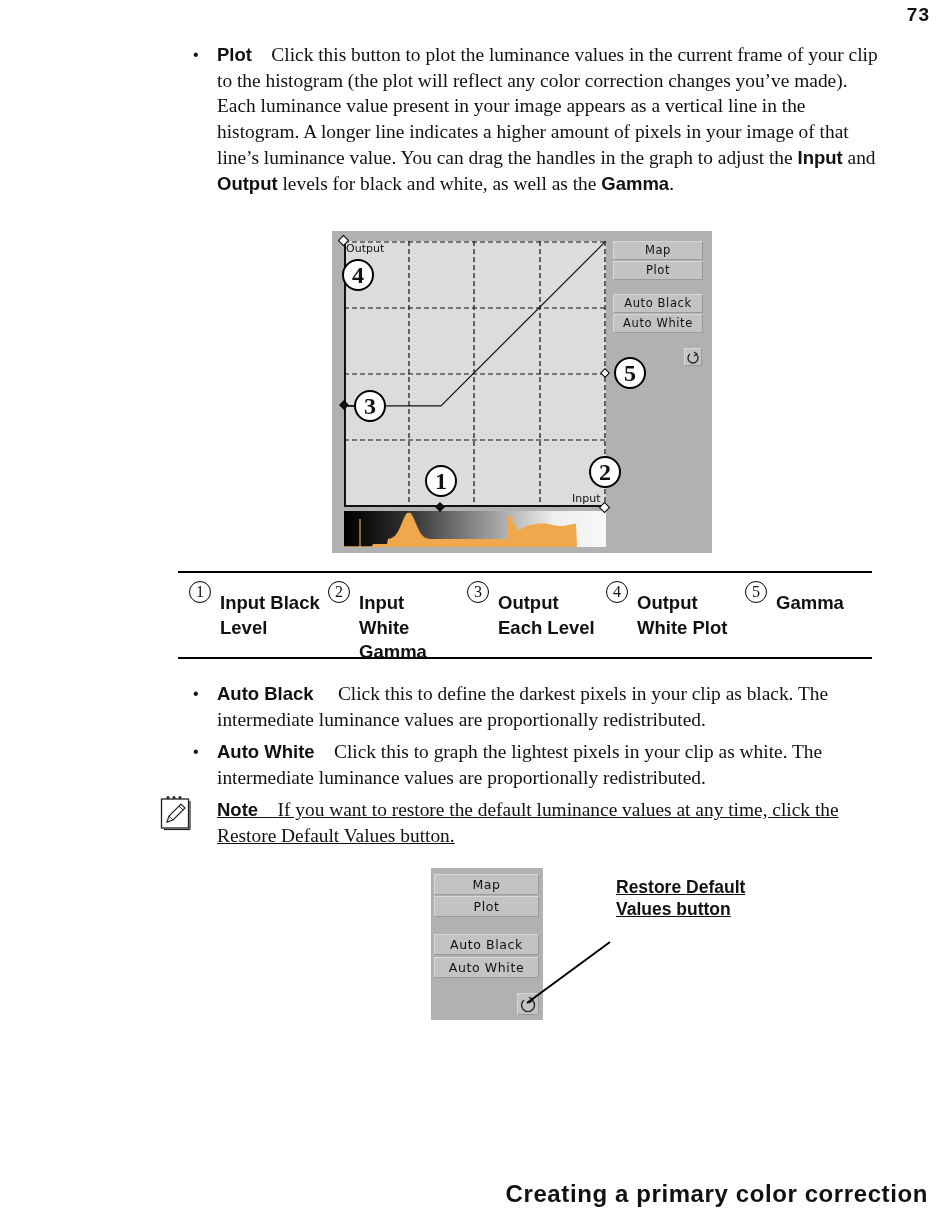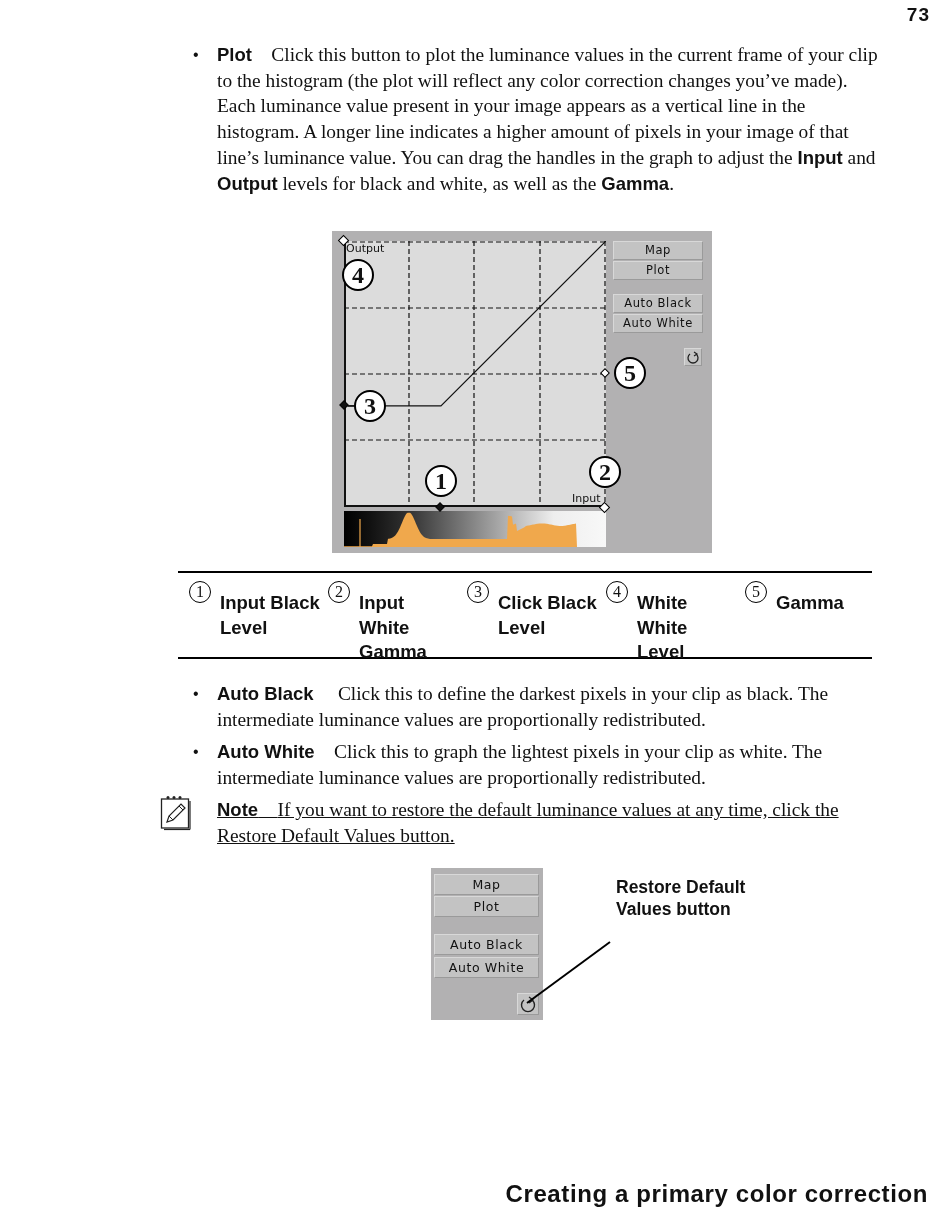--- a/index.html
+++ b/index.html
@@ -102,25 +102,25 @@
   <div class="legend-item" style="left:11px;">
     <span class="legend-num">1</span>
     <span class="legend-text">Input Black Level</span>
   </div>
   <div class="legend-item" style="left:150px;">
     <span class="legend-num">2</span>
     <span class="legend-text">Input White Gamma</span>
   </div>
   <div class="legend-item" style="left:289px;">
     <span class="legend-num">3</span>
-    <span class="legend-text">Click Black Level</span>
+    <span class="legend-text">Output Each Level</span>
   </div>
   <div class="legend-item" style="left:428px;">
     <span class="legend-num">4</span>
-    <span class="legend-text">White White Level</span>
+    <span class="legend-text">Output White Plot</span>
   </div>
   <div class="legend-item" style="left:567px;">
     <span class="legend-num">5</span>
     <span class="legend-text">Gamma</span>
   </div>
 </div>
 
 <div class="para" style="top:681px;">
   <span class="bullet">•</span>
   <span class="term">Auto Black</span>&nbsp;&nbsp;&nbsp;&nbsp;
@@ -159,15 +159,15 @@
   <div class="restore-btn" style="left:86px;top:125px;width:20px;height:20px;">
     <svg width="20" height="20">
       <path d="M6 6 A6.5 6.5 0 1 0 14 6" fill="none" stroke="#222" stroke-width="1.4"></path>
       <path d="M11 3 L15 6 L11 9" fill="none" stroke="#222" stroke-width="1.3"></path>
     </svg>
   </div>
 </div>
 <svg width="950" height="1220" style="position:absolute;left:0;top:0;pointer-events:none;">
   <line x1="610" y1="942" x2="527" y2="1003" stroke="#000" stroke-width="2"></line>
 </svg>
-<div class="restore-label" style="width:140px;">Restore Default Values button</div>
+<div class="restore-label" style="width:140px;text-decoration:underline;">Restore Default Values button</div>
 
 <div class="footer">Creating a primary color correction</div>
 
 </body></html>

